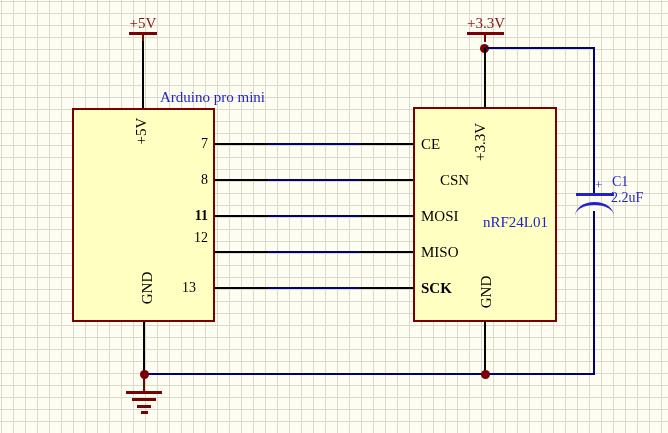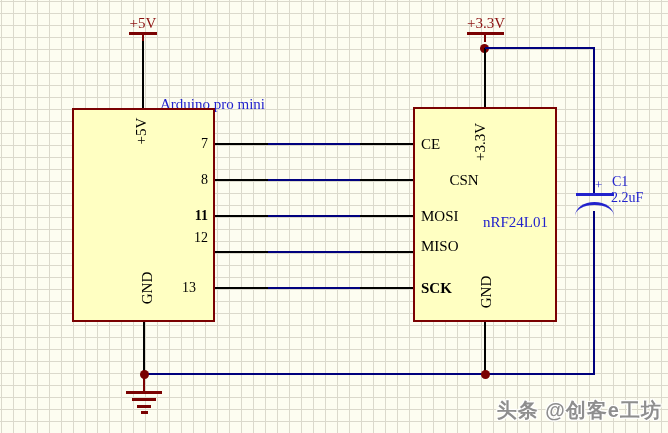--- a/index.html
+++ b/index.html
@@ -51,66 +51,65 @@
   <div class="wire" style="left:593px;top:47px;width:2px;height:146px;"></div>
   <div class="wire" style="left:593px;top:211px;width:2px;height:164px;"></div>
   <div class="wire" style="left:144px;top:373px;width:451px;height:2px;"></div>
 
   <div class="abs" style="left:576px;top:193px;width:38px;height:3px;background:#2222CC;"></div>
   <div class="cap-arc"></div>
   <div class="cap-label" style="left:595px;top:177px;font-size:13px;">+</div>
   <div class="cap-label" style="left:612px;top:174px;">C1</div>
   <div class="cap-label" style="left:611px;top:190px;">2.2uF</div>
 
-  <div class="blue-label" style="left:160px;top:96px;">Arduino pro mini</div>
+  <div class="blue-label" style="left:160px;top:89px;">Arduino pro mini</div>
   <div class="box" style="left:72px;top:108px;width:143px;height:214px;"></div>
   <div class="vlabel" style="left:141px;top:131px;">+5V</div>
   <div class="vlabel" style="left:147px;top:288px;">GND</div>
 
   <div class="box" style="left:413px;top:107px;width:144px;height:215px;"></div>
   <div class="blue-label" style="left:483px;top:214px;">nRF24L01</div>
   <div class="vlabel" style="left:480px;top:142px;">+3.3V</div>
   <div class="vlabel" style="left:486px;top:292px;">GND</div>
 
   <div class="pin" style="left:215px;top:143px;width:53px;height:2px;"></div>
   <div class="wire" style="left:268px;top:143px;width:92px;height:2px;"></div>
   <div class="pin" style="left:360px;top:143px;width:53px;height:2px;"></div>
   <div class="pin-num" style="left:130px;top:134px;">7</div>
   <div class="pin-name" style="left:421px;top:134px;">CE</div>
 
   <div class="pin" style="left:215px;top:179px;width:53px;height:2px;"></div>
   <div class="wire" style="left:268px;top:179px;width:92px;height:2px;"></div>
   <div class="pin" style="left:360px;top:179px;width:53px;height:2px;"></div>
   <div class="pin-num" style="left:130px;top:170px;">8</div>
-  <div class="pin-name" style="left:421px;top:170px;text-align:center;">CSN</div>
+  <div class="pin-name" style="left:440px;top:170px;">CSN</div>
 
   <div class="pin" style="left:215px;top:215px;width:53px;height:2px;"></div>
   <div class="wire" style="left:268px;top:215px;width:92px;height:2px;"></div>
   <div class="pin" style="left:360px;top:215px;width:53px;height:2px;"></div>
   <div class="pin-num" style="left:130px;top:206px;font-weight:bold;">11</div>
   <div class="pin-name" style="left:421px;top:206px;">MOSI</div>
 
   <div class="pin" style="left:215px;top:251px;width:53px;height:2px;"></div>
   <div class="wire" style="left:268px;top:251px;width:92px;height:2px;"></div>
   <div class="pin" style="left:360px;top:251px;width:53px;height:2px;"></div>
   <div class="pin-num" style="left:130px;top:228px;">12</div>
-  <div class="pin-name" style="left:421px;top:236px;">MISO</div>
+  <div class="pin-name" style="left:421px;top:242px;">MISO</div>
 
   <div class="pin" style="left:215px;top:287px;width:53px;height:2px;"></div>
   <div class="wire" style="left:268px;top:287px;width:92px;height:2px;"></div>
   <div class="pin" style="left:360px;top:287px;width:53px;height:2px;"></div>
   <div class="pin-num" style="left:118px;top:278px;">13</div>
   <div class="pin-name" style="left:421px;top:278px;font-weight:bold;">SCK</div>
 
   <div class="pin" style="left:143px;top:322px;width:2px;height:50px;"></div>
   <div class="pin" style="left:484px;top:322px;width:2px;height:50px;"></div>
   <div class="dot" style="left:140px;top:370px;"></div>
   <div class="dot" style="left:481px;top:370px;"></div>
 
   <div class="pwr" style="left:143px;top:378px;width:2px;height:13px;"></div>
   <div class="pwr" style="left:126px;top:391px;width:36px;height:3px;"></div>
   <div class="pwr" style="left:132px;top:398px;width:24px;height:3px;"></div>
   <div class="pwr" style="left:137px;top:405px;width:14px;height:3px;"></div>
   <div class="pwr" style="left:141px;top:411px;width:7px;height:3px;"></div>
 
-  <div class="watermark">头条 @创客e工坊</div>
 
 </div>
 
 </body></html>

